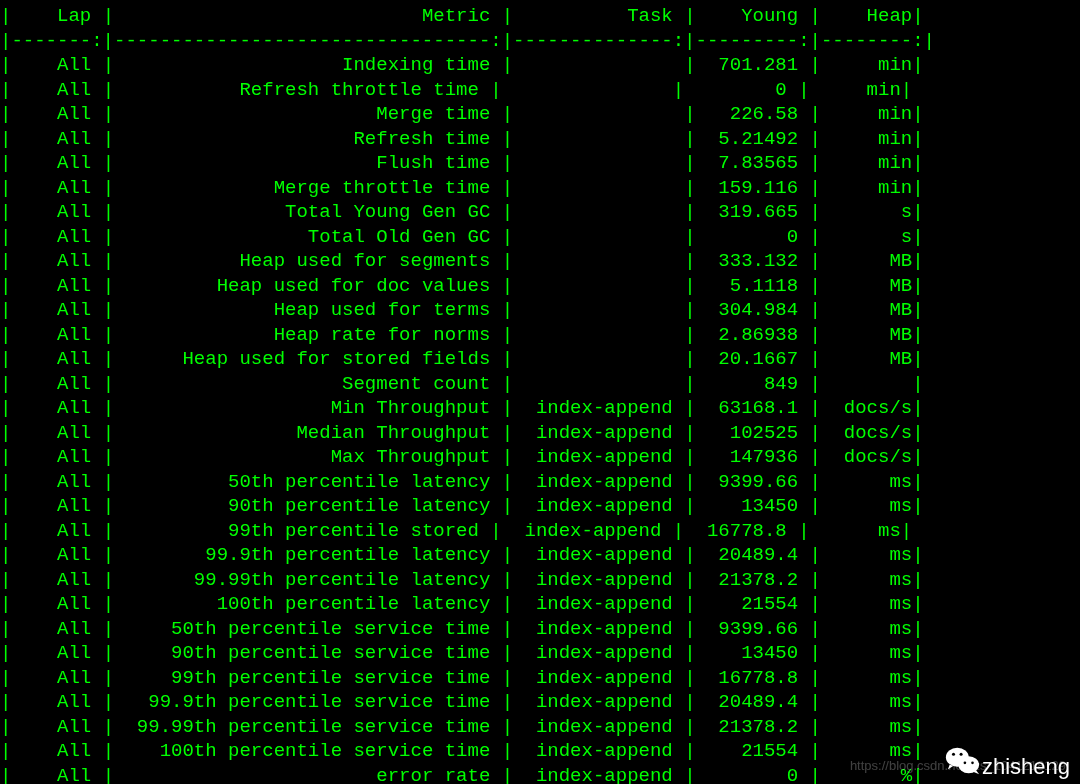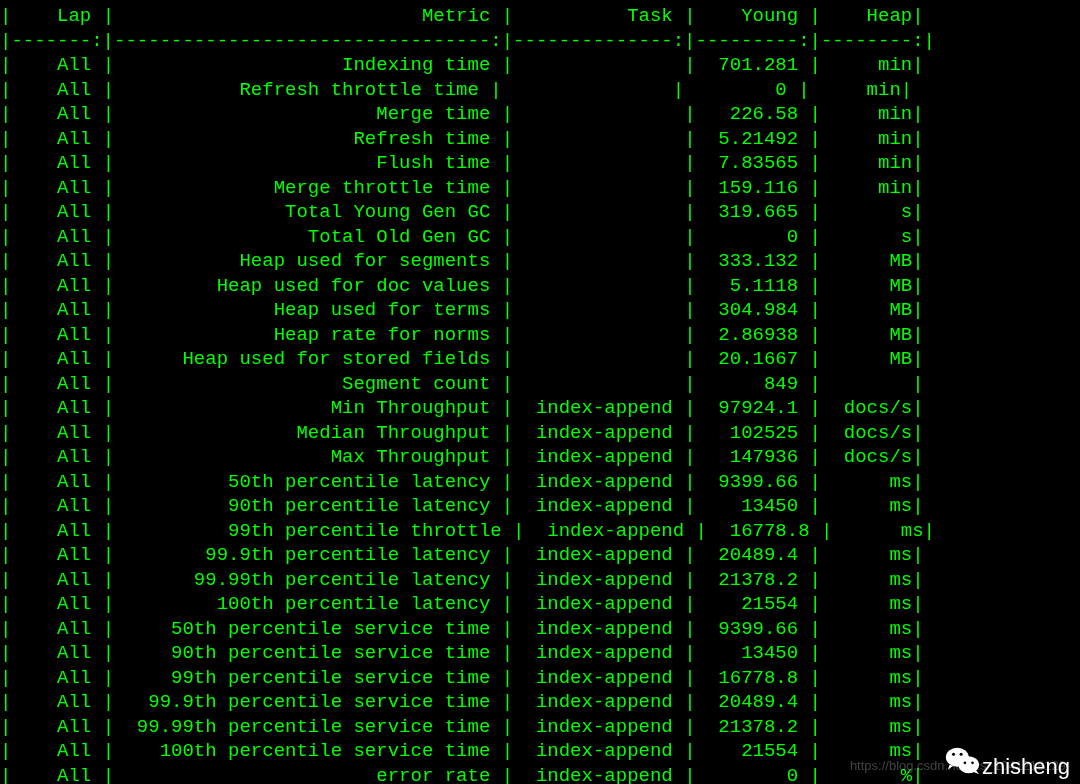--- a/index.html
+++ b/index.html
@@ -63,26 +63,26 @@
 <span>|<span>    All </span>|<span>                       Flush time </span>|<span>               </span>|<span>  7.83565 </span>|<span>     min</span>|</span>
 <span>|<span>    All </span>|<span>              Merge throttle time </span>|<span>               </span>|<span>  159.116 </span>|<span>     min</span>|</span>
 <span>|<span>    All </span>|<span>               Total Young Gen GC </span>|<span>               </span>|<span>  319.665 </span>|<span>       s</span>|</span>
 <span>|<span>    All </span>|<span>                 Total Old Gen GC </span>|<span>               </span>|<span>        0 </span>|<span>       s</span>|</span>
 <span>|<span>    All </span>|<span>           Heap used for segments </span>|<span>               </span>|<span>  333.132 </span>|<span>      MB</span>|</span>
 <span>|<span>    All </span>|<span>         Heap used for doc values </span>|<span>               </span>|<span>   5.1118 </span>|<span>      MB</span>|</span>
 <span>|<span>    All </span>|<span>              Heap used for terms </span>|<span>               </span>|<span>  304.984 </span>|<span>      MB</span>|</span>
 <span>|<span>    All </span>|<span>              Heap rate for norms </span>|<span>               </span>|<span>  2.86938 </span>|<span>      MB</span>|</span>
 <span>|<span>    All </span>|<span>      Heap used for stored fields </span>|<span>               </span>|<span>  20.1667 </span>|<span>      MB</span>|</span>
 <span>|<span>    All </span>|<span>                    Segment count </span>|<span>               </span>|<span>      849 </span>|<span>        </span>|</span>
-<span>|<span>    All </span>|<span>                   Min Throughput </span>|<span>  index-append </span>|<span>  97924.1 </span>|<span>  docs/s</span>|</span>
+<span>|<span>    All </span>|<span>                   Min Throughput </span>|<span>  index-append </span>|<span>  63168.1 </span>|<span>  docs/s</span>|</span>
 <span>|<span>    All </span>|<span>                Median Throughput </span>|<span>  index-append </span>|<span>   102525 </span>|<span>  docs/s</span>|</span>
 <span>|<span>    All </span>|<span>                   Max Throughput </span>|<span>  index-append </span>|<span>   147936 </span>|<span>  docs/s</span>|</span>
 <span>|<span>    All </span>|<span>          50th percentile latency </span>|<span>  index-append </span>|<span>  9399.66 </span>|<span>      ms</span>|</span>
 <span>|<span>    All </span>|<span>          90th percentile latency </span>|<span>  index-append </span>|<span>    13450 </span>|<span>      ms</span>|</span>
-<span>|<span>    All </span>|<span>          99th percentile throttle </span>|<span>  index-append </span>|<span>  16778.8 </span>|<span>      ms</span>|</span>
+<span>|<span>    All </span>|<span>          99th percentile stored </span>|<span>  index-append </span>|<span>  16778.8 </span>|<span>      ms</span>|</span>
 <span>|<span>    All </span>|<span>        99.9th percentile latency </span>|<span>  index-append </span>|<span>  20489.4 </span>|<span>      ms</span>|</span>
 <span>|<span>    All </span>|<span>       99.99th percentile latency </span>|<span>  index-append </span>|<span>  21378.2 </span>|<span>      ms</span>|</span>
 <span>|<span>    All </span>|<span>         100th percentile latency </span>|<span>  index-append </span>|<span>    21554 </span>|<span>      ms</span>|</span>
 <span>|<span>    All </span>|<span>     50th percentile service time </span>|<span>  index-append </span>|<span>  9399.66 </span>|<span>      ms</span>|</span>
 <span>|<span>    All </span>|<span>     90th percentile service time </span>|<span>  index-append </span>|<span>    13450 </span>|<span>      ms</span>|</span>
 <span>|<span>    All </span>|<span>     99th percentile service time </span>|<span>  index-append </span>|<span>  16778.8 </span>|<span>      ms</span>|</span>
 <span>|<span>    All </span>|<span>   99.9th percentile service time </span>|<span>  index-append </span>|<span>  20489.4 </span>|<span>      ms</span>|</span>
 <span>|<span>    All </span>|<span>  99.99th percentile service time </span>|<span>  index-append </span>|<span>  21378.2 </span>|<span>      ms</span>|</span>
 <span>|<span>    All </span>|<span>    100th percentile service time </span>|<span>  index-append </span>|<span>    21554 </span>|<span>      ms</span>|</span>
 <span>|<span>    All </span>|<span>                       error rate </span>|<span>  index-append </span>|<span>        0 </span>|<span>       %</span>|</span>

